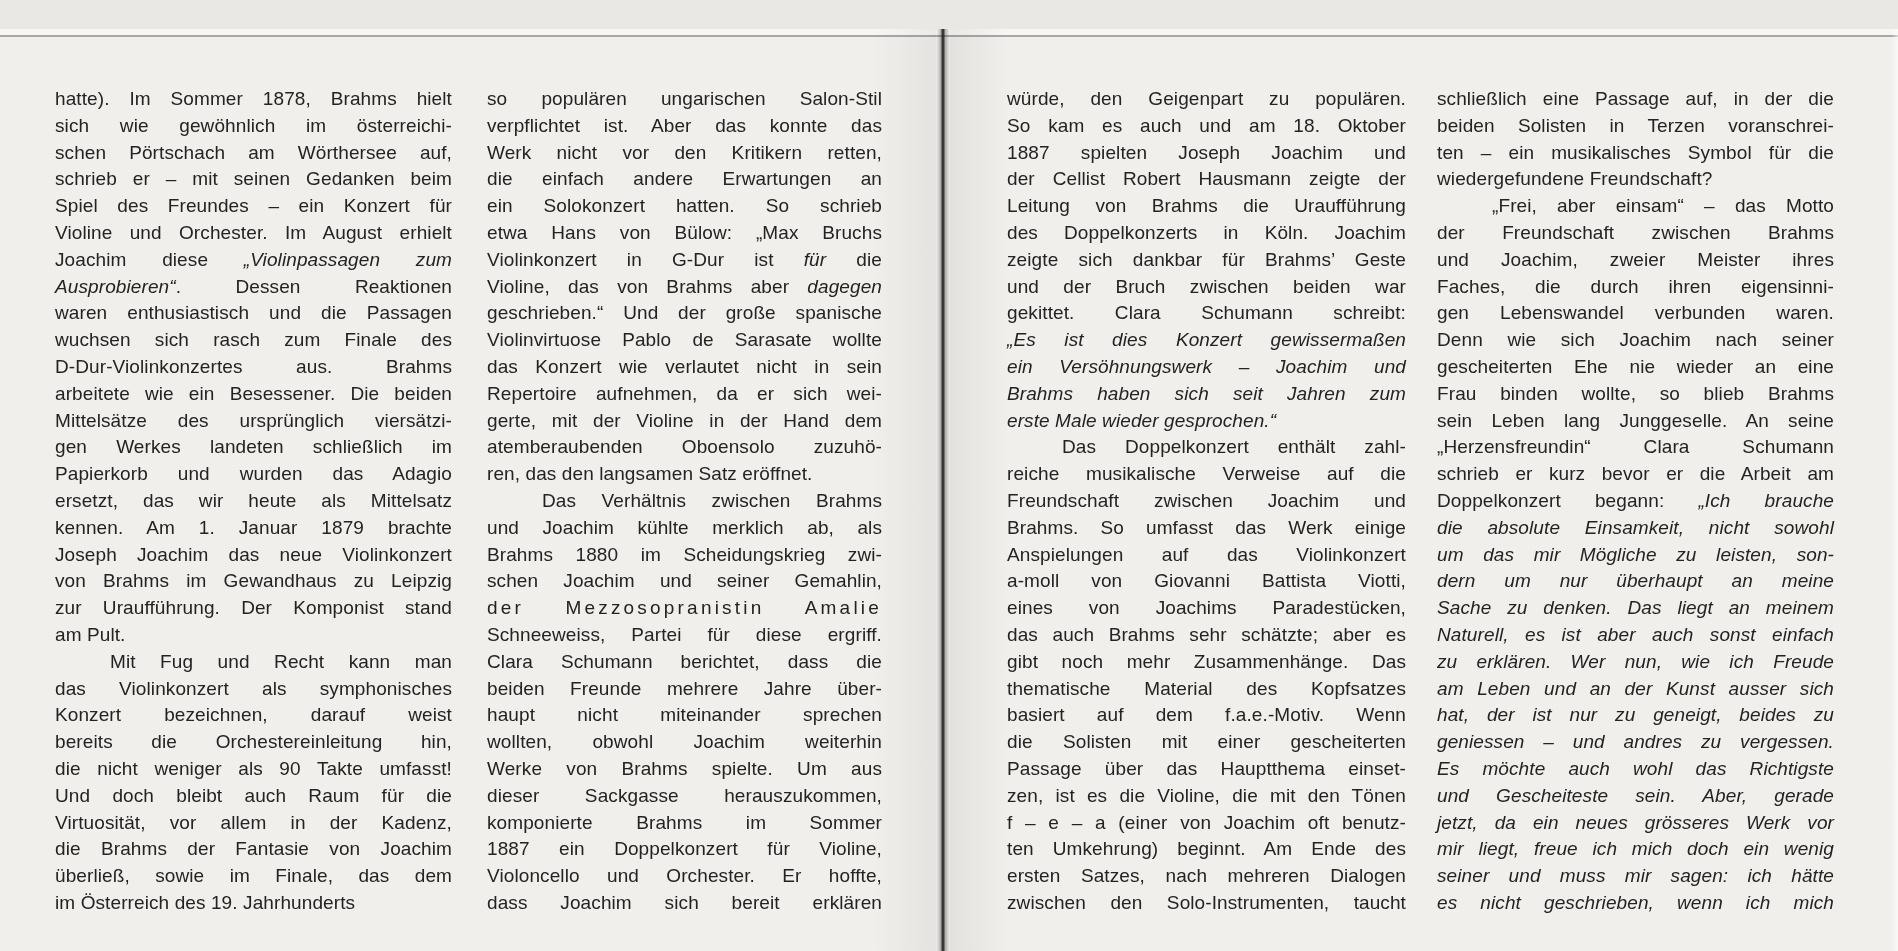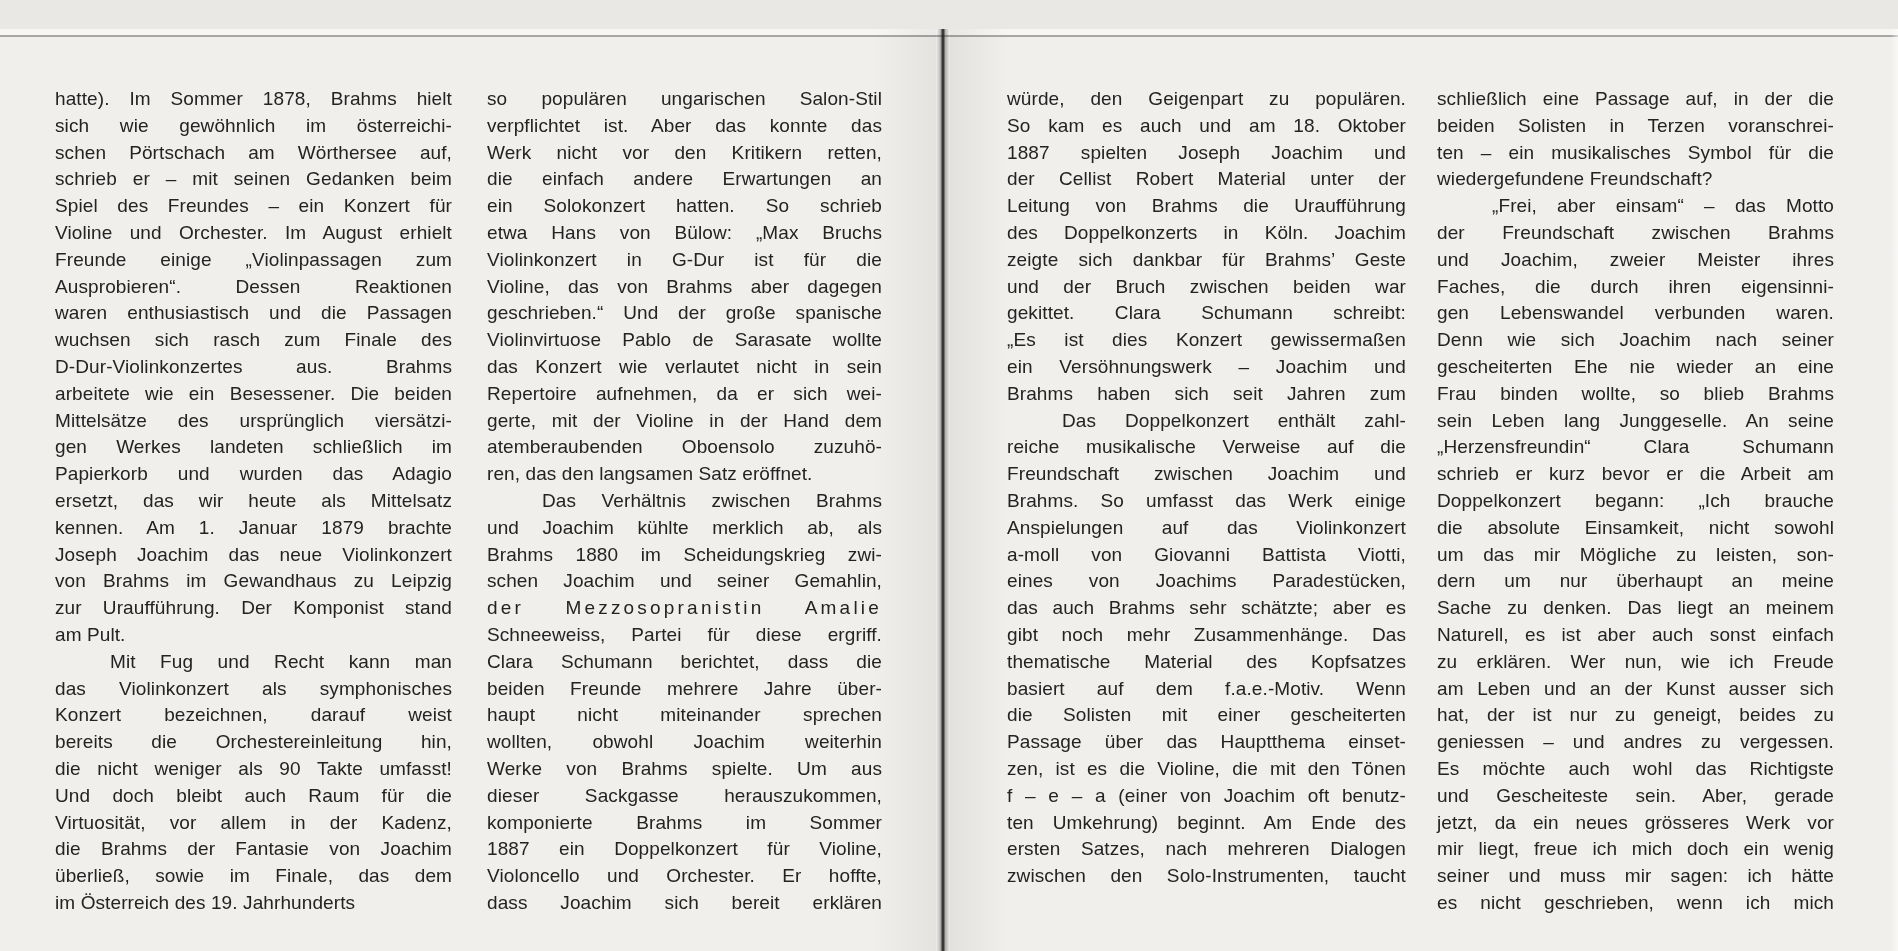--- a/index.html
+++ b/index.html
@@ -47,38 +47,38 @@
   .line{
     text-align:justify;
     text-align-last:justify;
     height:26.8px;
     overflow:visible;
     white-space:normal;
   }
   .line.flush{text-align-last:left;}
   .line.indent{padding-left:55px;}
   .line.tracked{letter-spacing:3.2px;}
-  .it{}
+  .it{font-style:italic;}
   .rm{font-style:normal;}
 </style>
 </head>
 <body>
 
 <div class="spread">
   <div class="top-strip"></div>
   <div class="top-line"></div>
 
   <div class="col col-1">
       <div class="line"><span class="rm">hatte). Im Sommer 1878, Brahms hielt</span></div>
       <div class="line"><span class="rm">sich wie gewöhnlich im österreichi-</span></div>
       <div class="line"><span class="rm">schen Pörtschach am Wörthersee auf,</span></div>
       <div class="line"><span class="rm">schrieb er – mit seinen Gedanken beim</span></div>
       <div class="line"><span class="rm">Spiel des Freundes – ein Konzert für</span></div>
       <div class="line"><span class="rm">Violine und Orchester. Im August erhielt</span></div>
-      <div class="line"><span class="rm">Freunde einige </span><span class="it">„Violinpassagen zum</span></div>
+      <div class="line"><span class="rm">Joachim diese </span><span class="it">„Violinpassagen zum</span></div>
       <div class="line"><span class="it">Ausprobieren“</span><span class="rm">. Dessen Reaktionen</span></div>
       <div class="line"><span class="rm">waren enthusiastisch und die Passagen</span></div>
       <div class="line"><span class="rm">wuchsen sich rasch zum Finale des</span></div>
       <div class="line"><span class="rm">D-Dur-Violinkonzertes aus. Brahms</span></div>
       <div class="line"><span class="rm">arbeitete wie ein Besessener. Die beiden</span></div>
       <div class="line"><span class="rm">Mittelsätze des ursprünglich viersätzi-</span></div>
       <div class="line"><span class="rm">gen Werkes landeten schließlich im</span></div>
       <div class="line"><span class="rm">Papierkorb und wurden das Adagio</span></div>
       <div class="line"><span class="rm">ersetzt, das wir heute als Mittelsatz</span></div>
       <div class="line"><span class="rm">kennen. Am 1. Januar 1879 brachte</span></div>
@@ -127,29 +127,30 @@
       <div class="line"><span class="rm">dieser Sackgasse herauszukommen,</span></div>
       <div class="line"><span class="rm">komponierte Brahms im Sommer</span></div>
       <div class="line"><span class="rm">1887 ein Doppelkonzert für Violine,</span></div>
       <div class="line"><span class="rm">Violoncello und Orchester. Er hoffte,</span></div>
       <div class="line"><span class="rm">dass Joachim sich bereit erklären</span></div>
     </div>
   <div class="col col-3">
       <div class="line"><span class="rm">würde, den Geigenpart zu populären.</span></div>
       <div class="line"><span class="rm">So kam es auch und am 18. Oktober</span></div>
       <div class="line"><span class="rm">1887 spielten Joseph Joachim und</span></div>
-      <div class="line"><span class="rm">der Cellist Robert Material unter der</span></div>
+      <div class="line"><span class="rm">der Cellist Robert Hausmann zeigte der</span></div>
       <div class="line"><span class="rm">Leitung von Brahms die Uraufführung</span></div>
       <div class="line"><span class="rm">des Doppelkonzerts in Köln. Joachim</span></div>
       <div class="line"><span class="rm">zeigte sich dankbar für Brahms’ Geste</span></div>
       <div class="line"><span class="rm">und der Bruch zwischen beiden war</span></div>
       <div class="line"><span class="rm">gekittet. Clara Schumann schreibt:</span></div>
       <div class="line"><span class="it">„Es ist dies Konzert gewissermaßen</span></div>
       <div class="line"><span class="it">ein Versöhnungswerk – Joachim und</span></div>
       <div class="line"><span class="it">Brahms haben sich seit Jahren zum</span></div>
+      <div class="line flush"><span class="it">erste Male wieder gesprochen.“</span></div>
       <div class="line indent"><span class="rm">Das Doppelkonzert enthält zahl-</span></div>
       <div class="line"><span class="rm">reiche musikalische Verweise auf die</span></div>
       <div class="line"><span class="rm">Freundschaft zwischen Joachim und</span></div>
       <div class="line"><span class="rm">Brahms. So umfasst das Werk einige</span></div>
       <div class="line"><span class="rm">Anspielungen auf das Violinkonzert</span></div>
       <div class="line"><span class="rm">a-moll von Giovanni Battista Viotti,</span></div>
       <div class="line"><span class="rm">eines von Joachims Paradestücken,</span></div>
       <div class="line"><span class="rm">das auch Brahms sehr schätzte; aber es</span></div>
       <div class="line"><span class="rm">gibt noch mehr Zusammenhänge. Das</span></div>
       <div class="line"><span class="rm">thematische Material des Kopfsatzes</span></div>

